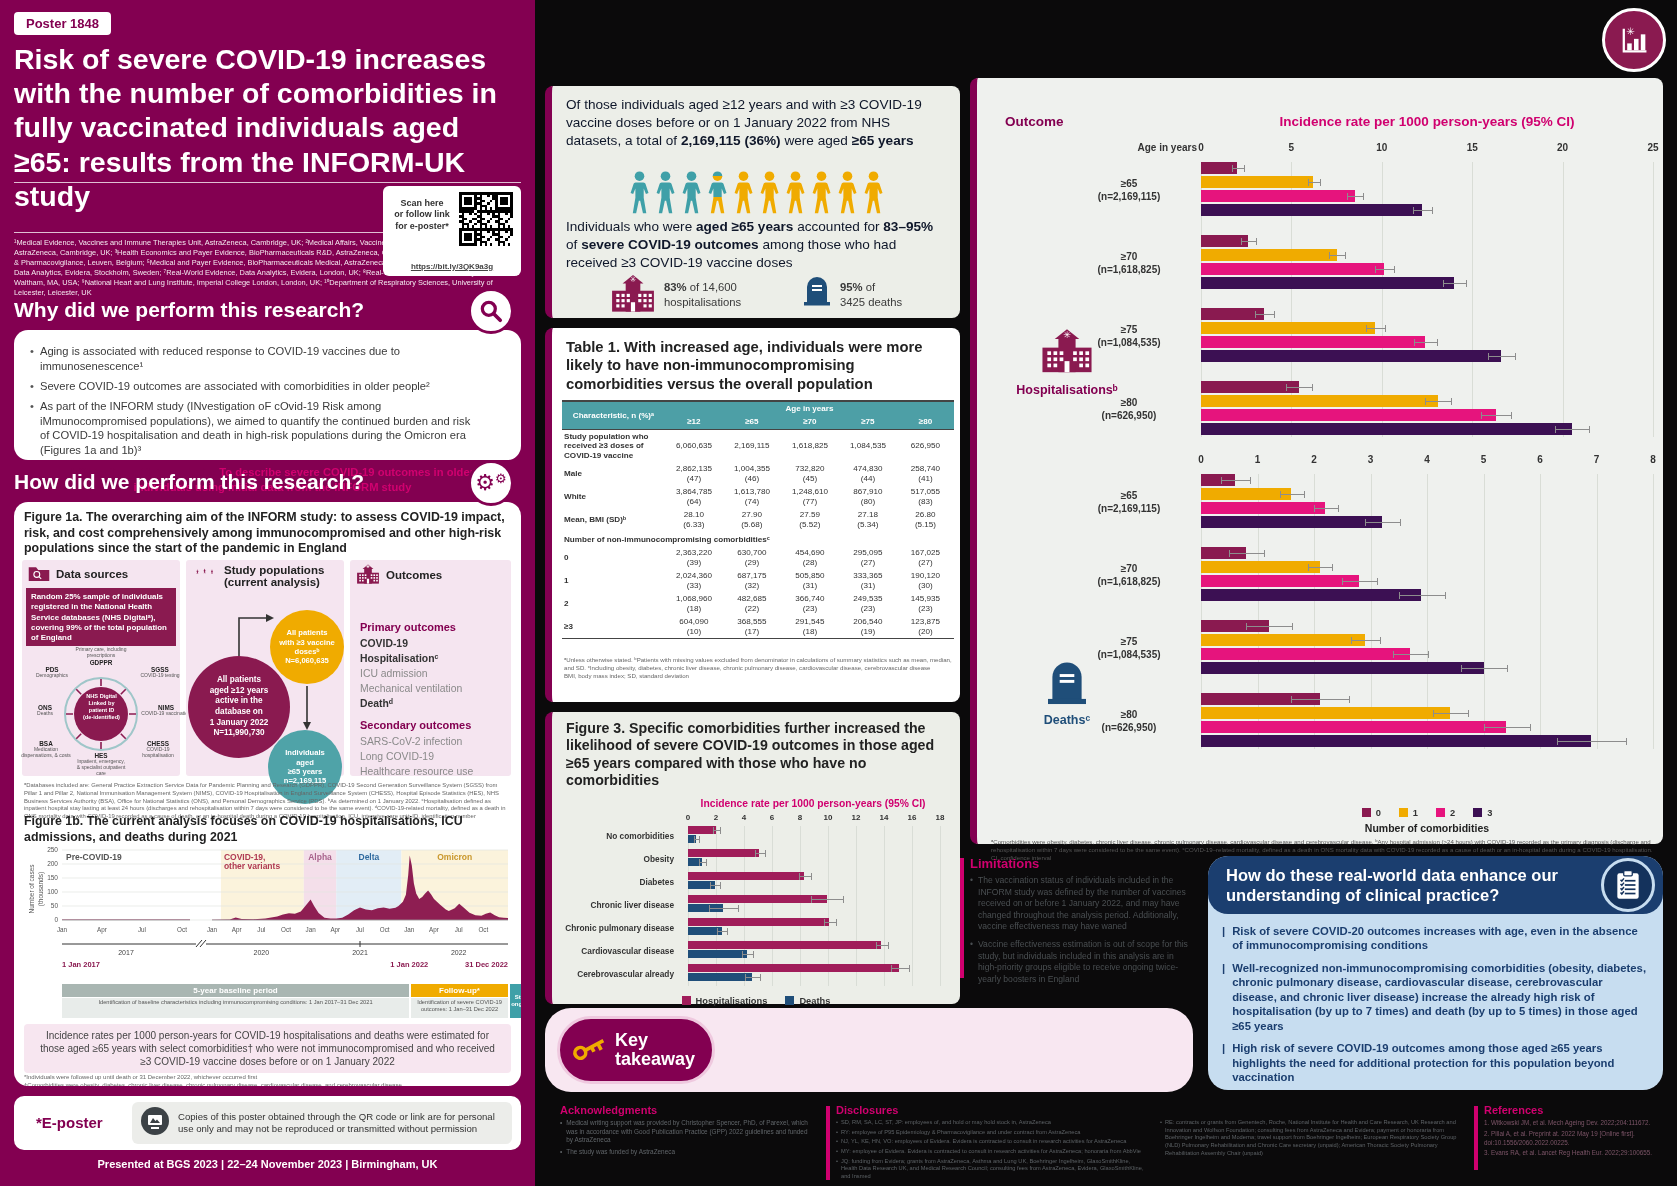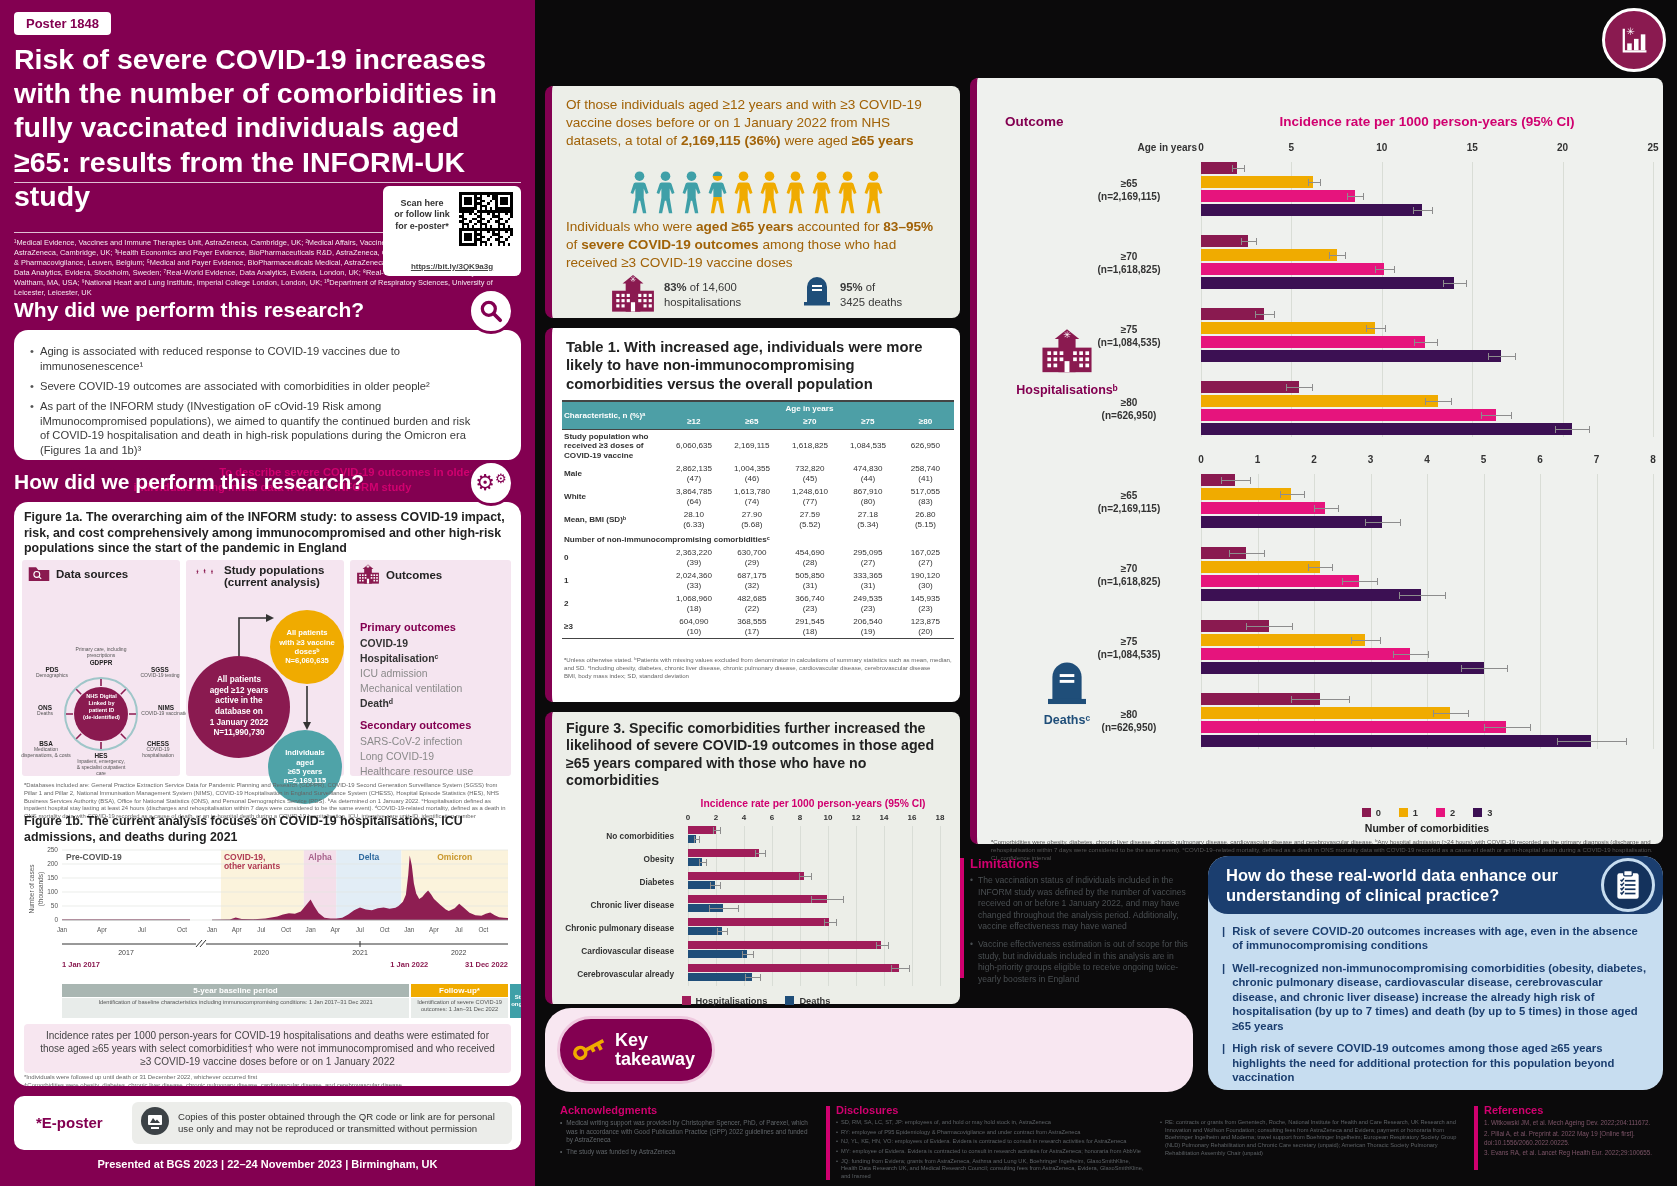--- a/index.html
+++ b/index.html
@@ -78,21 +78,21 @@
   .presented{position:absolute;left:0;width:535px;top:1158px;text-align:center;color:#fff;
     font-weight:bold;font-size:11px;}
   
   .find-bar{position:absolute;left:545px;top:20px;width:1112px;height:52px;background:#830051;
     border-radius:26px 10px 10px 26px;}
   .find-title{position:absolute;left:30px;top:13px;color:#fff;font-weight:bold;font-size:21px;}
   .find-icon{position:absolute;left:1602px;top:8px;width:64px;height:64px;border-radius:50%;
     background:#8A1A50;border:3px solid #fff;box-sizing:border-box;display:flex;align-items:center;justify-content:center;}
   
   .mbox{position:absolute;background:#ECEEE8;border-radius:8px;border-left:7px solid #830051;box-sizing:border-box;}
-  .b1-p{position:absolute;left:14px;width:382px;font-size:13.6px;color:#a16207;line-height:1.32;}
+  .b1-p{position:absolute;left:14px;width:382px;font-size:13.6px;color:#0f172a;line-height:1.32;}
   #persons{position:absolute;left:0;right:0;top:84px;display:flex;justify-content:center;gap:3px;}
   .psn{width:23px;height:46px;}
   .stat-text{position:absolute;font-size:11.3px;color:#3a3a3a;line-height:1.3;}
   .t1-title{position:absolute;left:14px;top:10px;width:388px;font-size:14.8px;font-weight:bold;color:#222;line-height:1.25;}
   #t1{position:absolute;left:10px;top:72px;width:392px;border-collapse:collapse;font-size:8.1px;color:#333;}
   #t1 th{background:#4D9FA6;color:#fff;font-weight:bold;padding:2px 2px;line-height:1.15;}
   #t1 td{padding:2px 2px;text-align:center;white-space:pre-line;line-height:1.18;vertical-align:middle;}
   #t1 td.lbl{text-align:left;font-weight:bold;white-space:pre-line;width:106px;}
   #t1 tr.sect td{text-align:left;font-weight:bold;padding-top:3px;}
   #t1 thead{border-top:2px solid #444;}
@@ -691,20 +691,21 @@
 
       <div class="panel-col" style="left:8px;top:58px;width:158px;height:216px">
         <div class="panel-head">
           <span><svg viewBox="0 0 30 24" width="22" height="18">
                 <path d="M1 4 h10 l3 4 h15 v15 H1 Z" fill="#8A1A50"></path>
                 <circle cx="12" cy="14" r="4" fill="none" stroke="#fff" stroke-width="1.5"></circle>
                 <line x1="15" y1="17" x2="18" y2="20" stroke="#fff" stroke-width="1.5"></line>
               </svg></span>
           <span>Data sources</span>
         </div>
+        <div class="ds-box">Random 25% sample of individuals registered in the National Health Service databases (NHS Digitalᵃ), covering 99% of the total population of England</div>
         <div class="wheel" id="wheel">
           <svg viewBox="0 0 158 126" width="158" height="126">
             <circle cx="79" cy="64" r="36" fill="none" stroke="#9FC6C9" stroke-width="2"></circle>
             <g stroke="#8A1A50" stroke-width="1.6" id="spokes">
                 <line x1="107" y1="64" x2="114" y2="64"></line>
                 <line x1="98.79898987322333" y1="83.79898987322332" x2="103.74873734152916" y2="88.74873734152916"></line>
                 <line x1="79" y1="92" x2="79" y2="99"></line>
                 <line x1="59.20101012677667" y1="83.79898987322333" x2="54.251262658470836" y2="88.74873734152916"></line>
                 <line x1="51" y1="64" x2="44" y2="64"></line>
                 <line x1="59.201010126776666" y1="44.20101012677667" x2="54.251262658470836" y2="39.251262658470836"></line>
@@ -996,21 +997,21 @@
           <rect x="8" y="15" width="10" height="2" fill="#fff"></rect>
         </svg></div>
     <div class="stat-text" style="left:288px;top:194px"><b>95%</b> of<br>3425 deaths</div>
   </div>
 
   <div class="mbox" style="left:545px;top:328px;width:415px;height:374px;background:#fff">
     <div class="t1-title">Table 1. With increased age, individuals were more likely to have non-immunocompromising comorbidities versus the overall population</div>
     <table id="t1">
         <thead>
           <tr>
-            <th rowspan="2" style="text-align: left;">Characteristic, n (%)ᵃ</th>
+            <th rowspan="2" style="text-align: center;">Characteristic, n (%)ᵃ</th>
             <th colspan="5">Age in years</th>
           </tr>
           <tr>
             <th style="width: 57px;">≥12</th>
             <th style="width: 57px;">≥65</th>
             <th style="width: 57px;">≥70</th>
             <th style="width: 57px;">≥75</th>
             <th style="width: 57px;">≥80</th>
           </tr>
         </thead>

